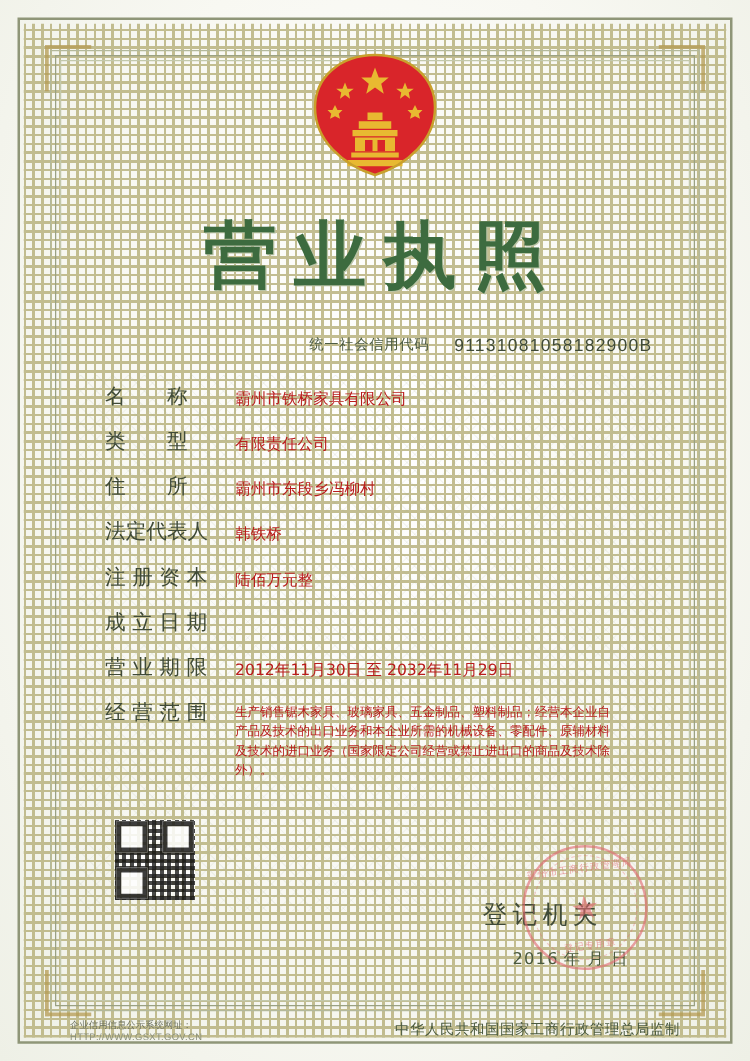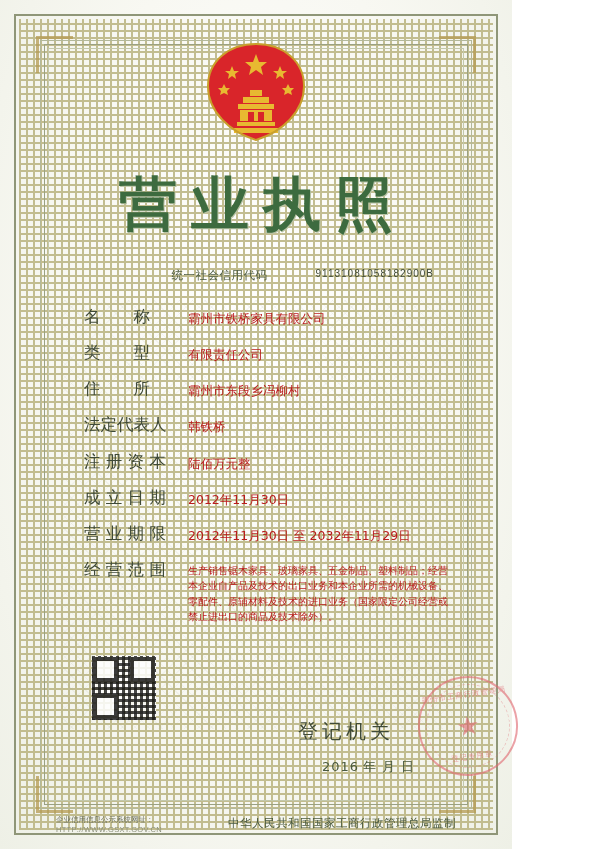--- a/index.html
+++ b/index.html
@@ -10,21 +10,21 @@
   body {
     width: 600px;
     height: 849px;
     font-family: "Liberation Sans", sans-serif;
     overflow: hidden;
   }
 
   
   .page {
     position: relative;
-    width: 512px;
+    width: 600px;
     height: 849px;
     background: #fdfcf7;
     box-sizing: border-box;
   }
 
   
   .paper-tint {
     position: absolute;
     inset: 0;
     background:
@@ -138,21 +138,21 @@
     top: 268px;
     right: 78px;
     font-size: 11px;
     color: #5b6b4e;
     letter-spacing: .5px;
     display: flex;
     align-items: flex-start;
     gap: 20px;
   }
   .code-label { font-size: 11.5px; color: #4d5c43; }
-  .code-value { font-size: 10px; color: #3f4a37; letter-spacing: 1px; margin-left: 28px; }
+  .code-value { font-size: 14px; color: #3f4a37; letter-spacing: 1px; }
 
   
   .fields {
     position: absolute;
     left: 84px;
     right: 56px;
     top: 306px;
   }
   .field {
     display: flex;
@@ -362,21 +362,20 @@
       <span class="f-value">韩铁桥</span>
     </div>
 
     <div class="field">
       <span class="f-label">注 册 资 本</span>
       <span class="f-value">陆佰万元整</span>
     </div>
 
     <div class="field">
       <span class="f-label">成 立 日 期</span>
-      <span class="f-value">2012年11月30日</span>
     </div>
 
     <div class="field">
       <span class="f-label">营 业 期 限</span>
       <span class="f-value">2012年11月30日  至  2032年11月29日</span>
     </div>
 
     <div class="field">
       <span class="f-label">经 营 范 围</span>
       <span class="f-value small">生产销售锯木家具、玻璃家具、五金制品、塑料制品；经营本企业自产品及技术的出口业务和本企业所需的机械设备、零配件、原辅材料及技术的进口业务（国家限定公司经营或禁止进出口的商品及技术除外）。</span>

